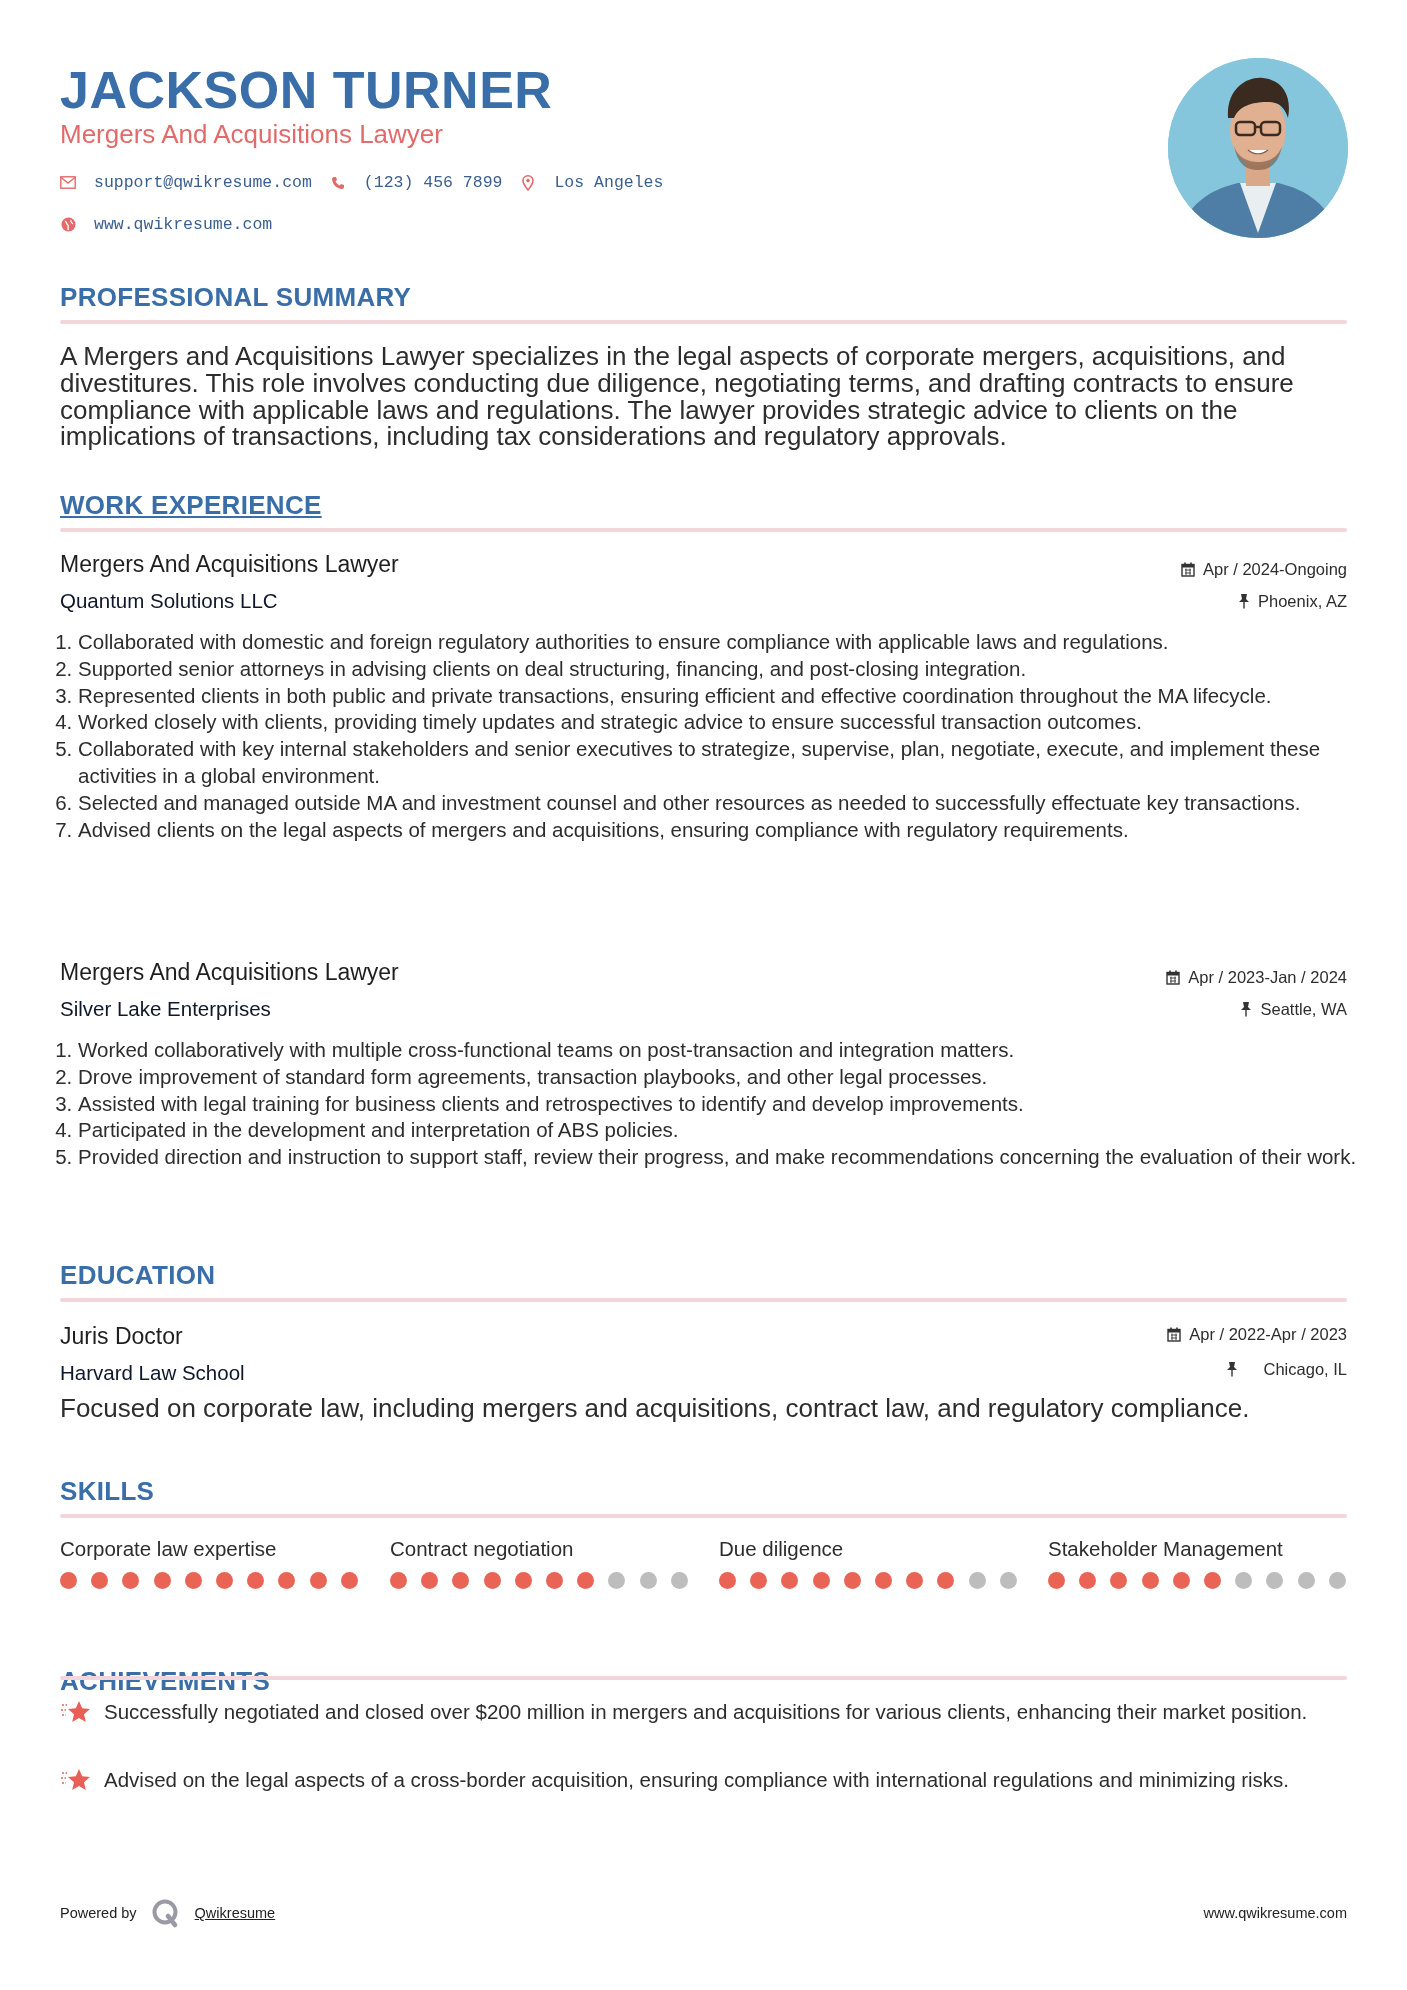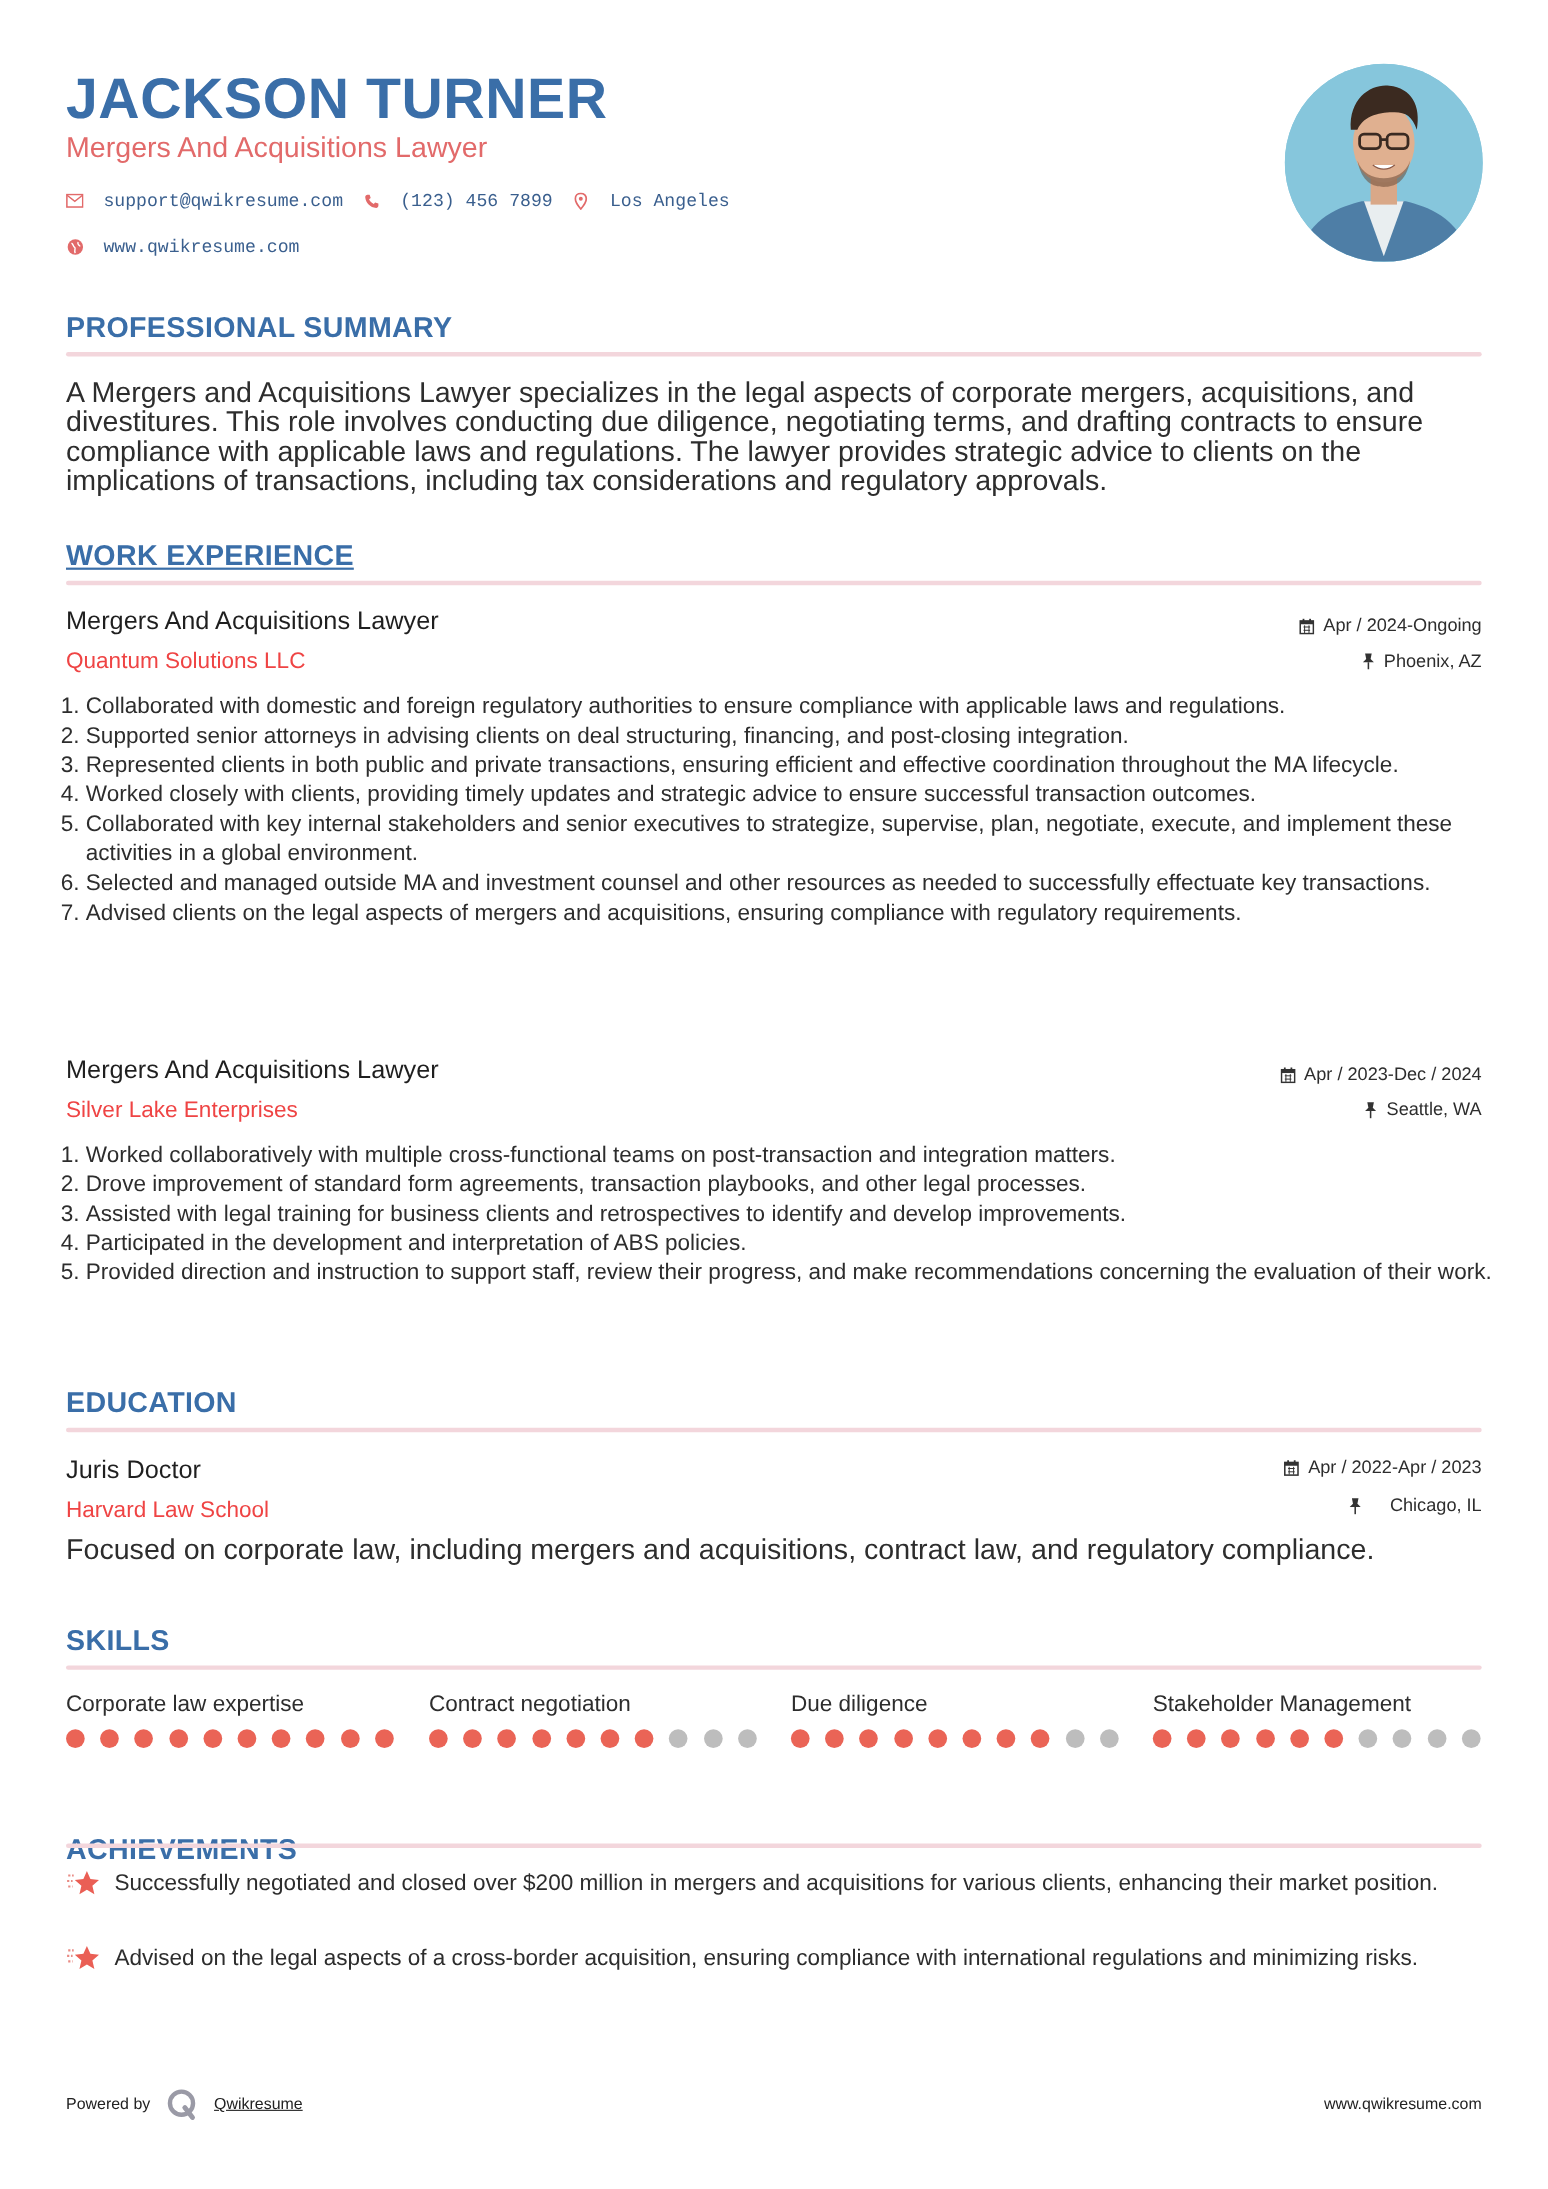--- a/index.html
+++ b/index.html
@@ -10,21 +10,21 @@
   .jobtitle { left:60px; top:118px; font-size:26px; color:#e26a6a; line-height:32px; white-space:nowrap; }
   .contact-row { left:60px; display:flex; align-items:center; font-size:16.5px; color:#3a5f8e; white-space:nowrap;font-family:Liberation Mono, monospace; }
   .contact-row .ci { display:inline-flex; align-items:center; }
   .contact-row .ic { width:16px; height:16px; margin-right:18px; display:inline-flex; align-items:center; justify-content:center; }
   .contact-row .ci + .ci { margin-left:18px; }
   .photo { left:1168px; top:58px; width:180px; height:180px; border-radius:50%; background:#86c6dc; overflow:hidden; }
   .section-title { left:60px; font-size:26px; font-weight:700; color:#3a6ea8; line-height:32px; white-space:nowrap; letter-spacing:0.3px; }
   .divider { left:60px; width:1287px; height:4px; background:#f3d6dc; border-radius:2px; }
   .para { left:60px; width:1290px; font-size:26px; line-height:26.8px; color:#2d2d2d; }
   .role { left:60px; font-size:23px; color:#1f1f1f; line-height:30px; white-space:nowrap; }
-  .org { left:60px; font-size:20.5px; color:#ef4444; line-height:28px; white-space:nowrap; }
+  .org { left:60px; font-size:20.5px; color:#0f172a; line-height:28px; white-space:nowrap; }
   .meta { right:60px; font-size:16.5px; color:#2d2d2d; line-height:22px; white-space:nowrap; display:flex; align-items:center; }
   .meta .mi { margin-right:8px; display:inline-flex; }
   ol.bullets { left:60px; width:1290px; margin:0; padding:0 0 0 18px; font-size:20.5px; line-height:26.8px; color:#2d2d2d; }
   ol.bullets li { padding-left:0; }
   .skill { font-size:20.5px; color:#2d2d2d; line-height:26px; white-space:nowrap; }
   .dots { display:flex; gap:0; }
   .dot { width:17px; height:17px; border-radius:50%; margin-right:14.2px; }
   .dot.on { background:#ea6456; }
   .dot.off { background:#bdbdbd; }
   .ach { left:60px; width:1290px; display:flex; align-items:flex-start; font-size:20.5px; line-height:26.8px; color:#2d2d2d; }
@@ -143,21 +143,21 @@
 <div class="abs meta" style="top:966px;">
   <span class="mi">
     <svg width="14" height="15" viewBox="0 0 14 15">
         <rect x="1" y="2.5" width="12" height="11.5" fill="none" stroke="#333" stroke-width="1.4"></rect>
         <rect x="1" y="2.5" width="12" height="3" fill="#333"></rect>
         <line x1="4" y1="0.5" x2="4" y2="3.5" stroke="#333" stroke-width="1.6"></line>
         <line x1="10" y1="0.5" x2="10" y2="3.5" stroke="#333" stroke-width="1.6"></line>
         <path d="M4 8 H10 M4 11 H10 M5 6.5 V13.5 M9 6.5 V13.5" stroke="#333" stroke-width="0.9"></path>
       </svg>
   </span>
-  <span>Apr / 2023-Dec / 2024</span>
+  <span>Apr / 2023-Jan / 2024</span>
 </div>
 <div class="abs meta" style="top:998px;">
   <span class="mi">
     <svg width="12" height="16" viewBox="0 0 12 16">
         <path d="M3 1 H9 L8 6 L11 9 H1 L4 6 Z" fill="#333"></path>
         <line x1="6" y1="9" x2="6" y2="15.5" stroke="#333" stroke-width="1.4"></line>
       </svg>
   </span>
   <span>Seattle, WA</span>
 </div>

